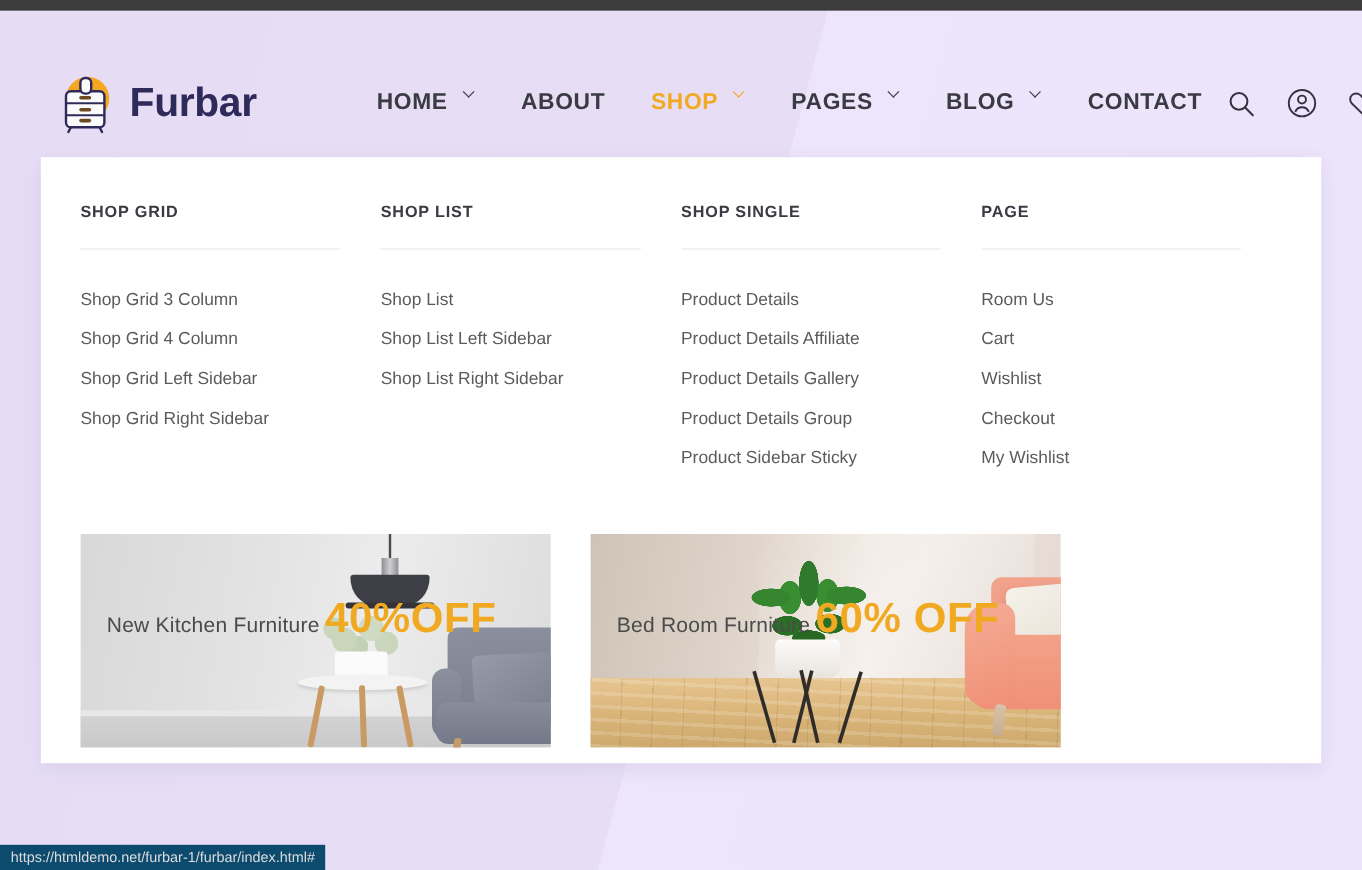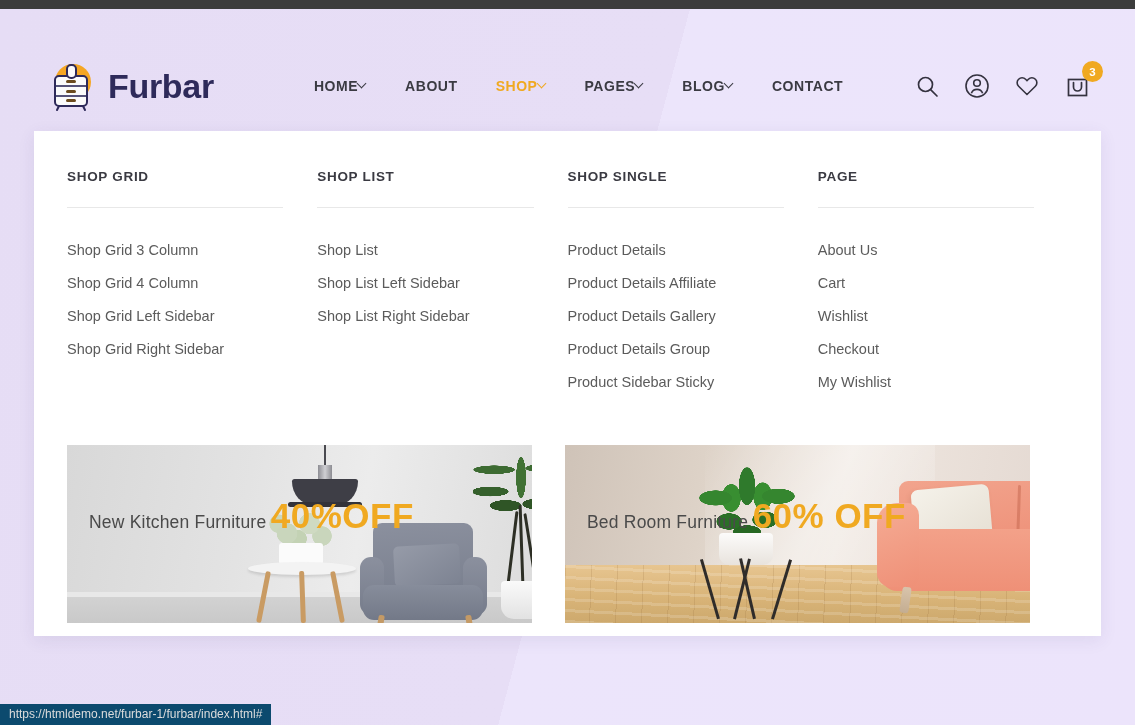--- a/index.html
+++ b/index.html
@@ -38,23 +38,23 @@
     font-size:34px; font-weight:700; letter-spacing:-0.3px;
     color:#2e2a5a; line-height:1;
   }
 
   
   .mainnav {
     display:flex; align-items:center; gap:0;
     margin-left:81px;
   }
   .nav-item {
-    display:flex; align-items:center; gap:0;
+    display:flex; gap:14px;
     padding:0 19px;
-    font-size:14px; font-weight:700; letter-spacing:0.55px;
+    font-size:19px; font-weight:700; letter-spacing:0.55px;
     color:#3a3a42; text-decoration:none; white-space:nowrap;
     cursor:pointer;
   }
   .nav-item.active { color:#f0a921; }
   .caret { display:inline-block; width:9px; height:9px; position:relative; top:-2px; }
   .caret::before {
     content:""; position:absolute; left:0; top:0;
     width:6px; height:6px;
     border-right:1.6px solid currentColor;
     border-bottom:1.6px solid currentColor;
@@ -97,21 +97,21 @@
   }
   .mm-rule { height:1px; background:#e8e8e8; margin-bottom:25px; }
   .mm-link {
     display:block; font-size:14.5px; color:#5b5b5b;
     text-decoration:none; padding:8.5px 0; cursor:pointer;
   }
 
   
   .mm-banners { display:flex; gap:33px; margin-top:47px; }
   .promo {
-    position:relative; width:465px; height:178px;
+    position:relative; width:392px; height:178px;
     overflow:hidden; cursor:pointer;padding-left:33px;
   }
   .promo-text {
     position:absolute; left:22px; top:52px; z-index:6;
   }
   .promo-head {
     font-size:17.5px; color:#4a4a4a; letter-spacing:0.2px;
     margin-bottom:4px; white-space:nowrap;
   }
   .promo-off {
@@ -343,21 +343,21 @@
         <a class="mm-link" href="#">Product Details</a>
         <a class="mm-link" href="#">Product Details Affiliate</a>
         <a class="mm-link" href="#">Product Details Gallery</a>
         <a class="mm-link" href="#">Product Details Group</a>
         <a class="mm-link" href="#">Product Sidebar Sticky</a>
       </div>
 
       <div class="mm-col">
         <div class="mm-title">PAGE</div>
         <div class="mm-rule"></div>
-        <a class="mm-link" href="#">About Us</a>
+        <a class="mm-link" href="#">Room Us</a>
         <a class="mm-link" href="#">Cart</a>
         <a class="mm-link" href="#">Wishlist</a>
         <a class="mm-link" href="#">Checkout</a>
         <a class="mm-link" href="#">My Wishlist</a>
       </div>
 
     </div>
 
     <div class="mm-banners">
 

